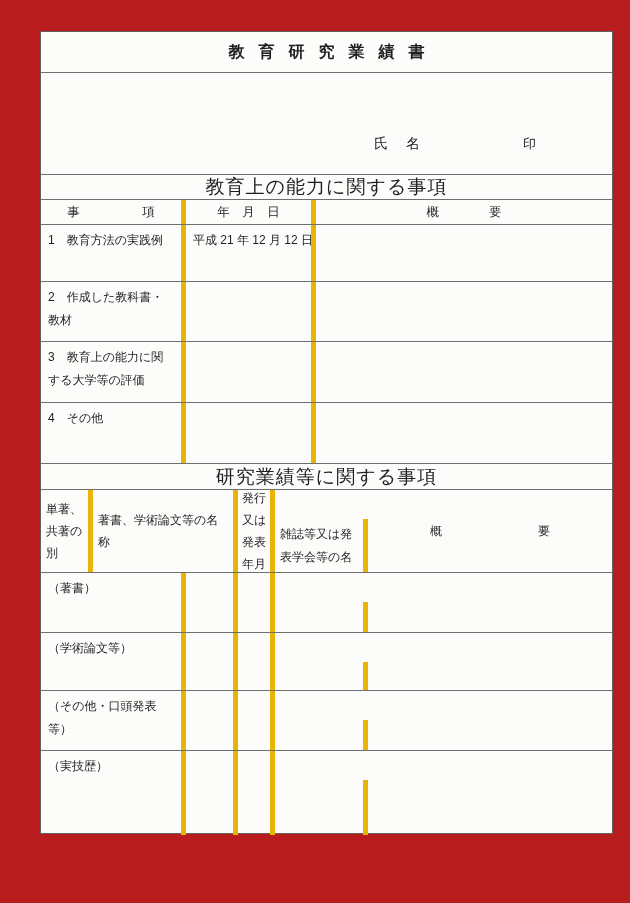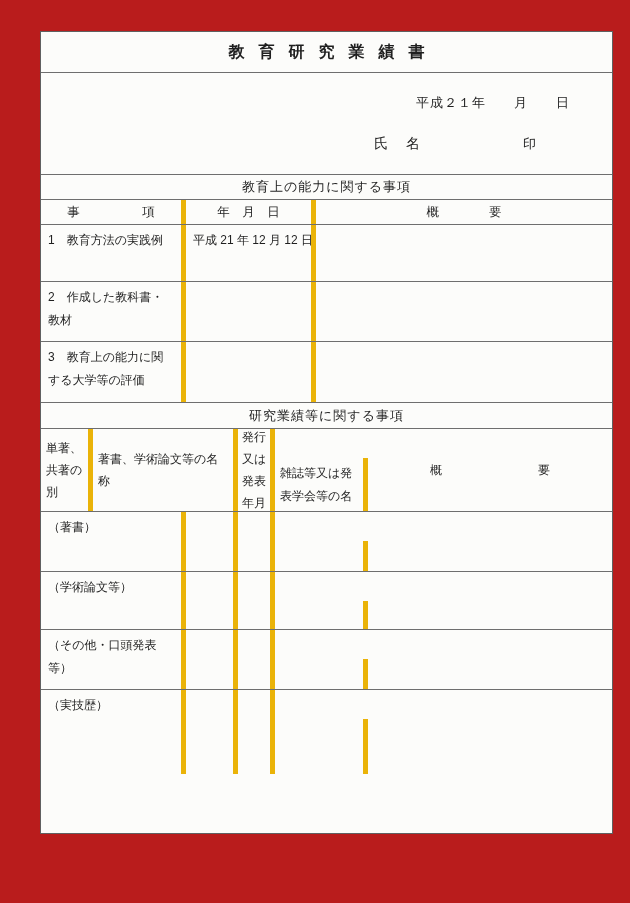--- a/index.html
+++ b/index.html
@@ -33,21 +33,21 @@
 
   
   .r-info { height:102px; position:relative; }
   .info-date { position:absolute; top:21px; right:42px; font-size:13px; letter-spacing:1px; white-space:pre; }
   .info-name { position:absolute; top:62px; left:333px; font-size:14px; letter-spacing:2px; white-space:pre; }
   .info-seal { position:absolute; top:62px; left:482px; font-size:13px; }
 
   
   .r-sechead { height:25px; align-items:center; justify-content:center; }
   .r-sechead2 { height:26px; align-items:center; justify-content:center; }
-  .sec-heading { font-size:13px; letter-spacing:1px; white-space:nowrap;text-align:right; }
+  .sec-heading { font-size:19px; letter-spacing:1px; white-space:nowrap;text-align:right; }
 
   
   .r-t1head { height:25px; }
   .r-t1head .cell { display:flex; align-items:center; justify-content:center; padding:0 4px; font-size:12.5px; white-space:pre; }
   .c-item { width:145px; }
   .c-date { width:130px; }
   .c-sum  { flex:1; }
   .t1row .cell { font-size:12px; line-height:1.95; }
   .t1r1 { height:57px; }
   .t1r2 { height:60px; }
@@ -73,21 +73,20 @@
 <body>
 
 <div class="page">
   <div class="sheet">
 
     <div class="row r-title">
       <div class="doc-title">教育研究業績書</div>
     </div>
 
     <div class="row r-info">
-      <span class="info-date">平成２１年　　月　　日</span>
       <span class="info-name">氏　名</span>
       <span class="info-seal">印</span>
     </div>
 
     <div class="row r-sechead">
       <div class="sec-heading">教育上の能力に関する事項</div>
     </div>
 
     <div class="row r-t1head">
       <div class="cell c-item">事　　　　　項</div>
@@ -100,20 +99,25 @@
       <div class="cell c-date">平成 21 年 12 月 12 日</div>
       <div class="cell c-sum"></div>
     </div>
     <div class="row t1row t1r2">
       <div class="cell c-item">2　作成した教科書・教材</div>
       <div class="cell c-date"></div>
       <div class="cell c-sum"></div>
     </div>
     <div class="row t1row t1r3">
       <div class="cell c-item">3　教育上の能力に関する大学等の評価</div>
+      <div class="cell c-date"></div>
+      <div class="cell c-sum"></div>
+    </div>
+    <div class="row t1row t1r4">
+      <div class="cell c-item">4　その他</div>
       <div class="cell c-date"></div>
       <div class="cell c-sum"></div>
     </div>
 
     <div class="row r-sechead2">
       <div class="sec-heading">研究業績等に関する事項</div>
     </div>
 
     <div class="row r-t2head">
       <div class="cell c2-auth">単著、共著の別</div>

